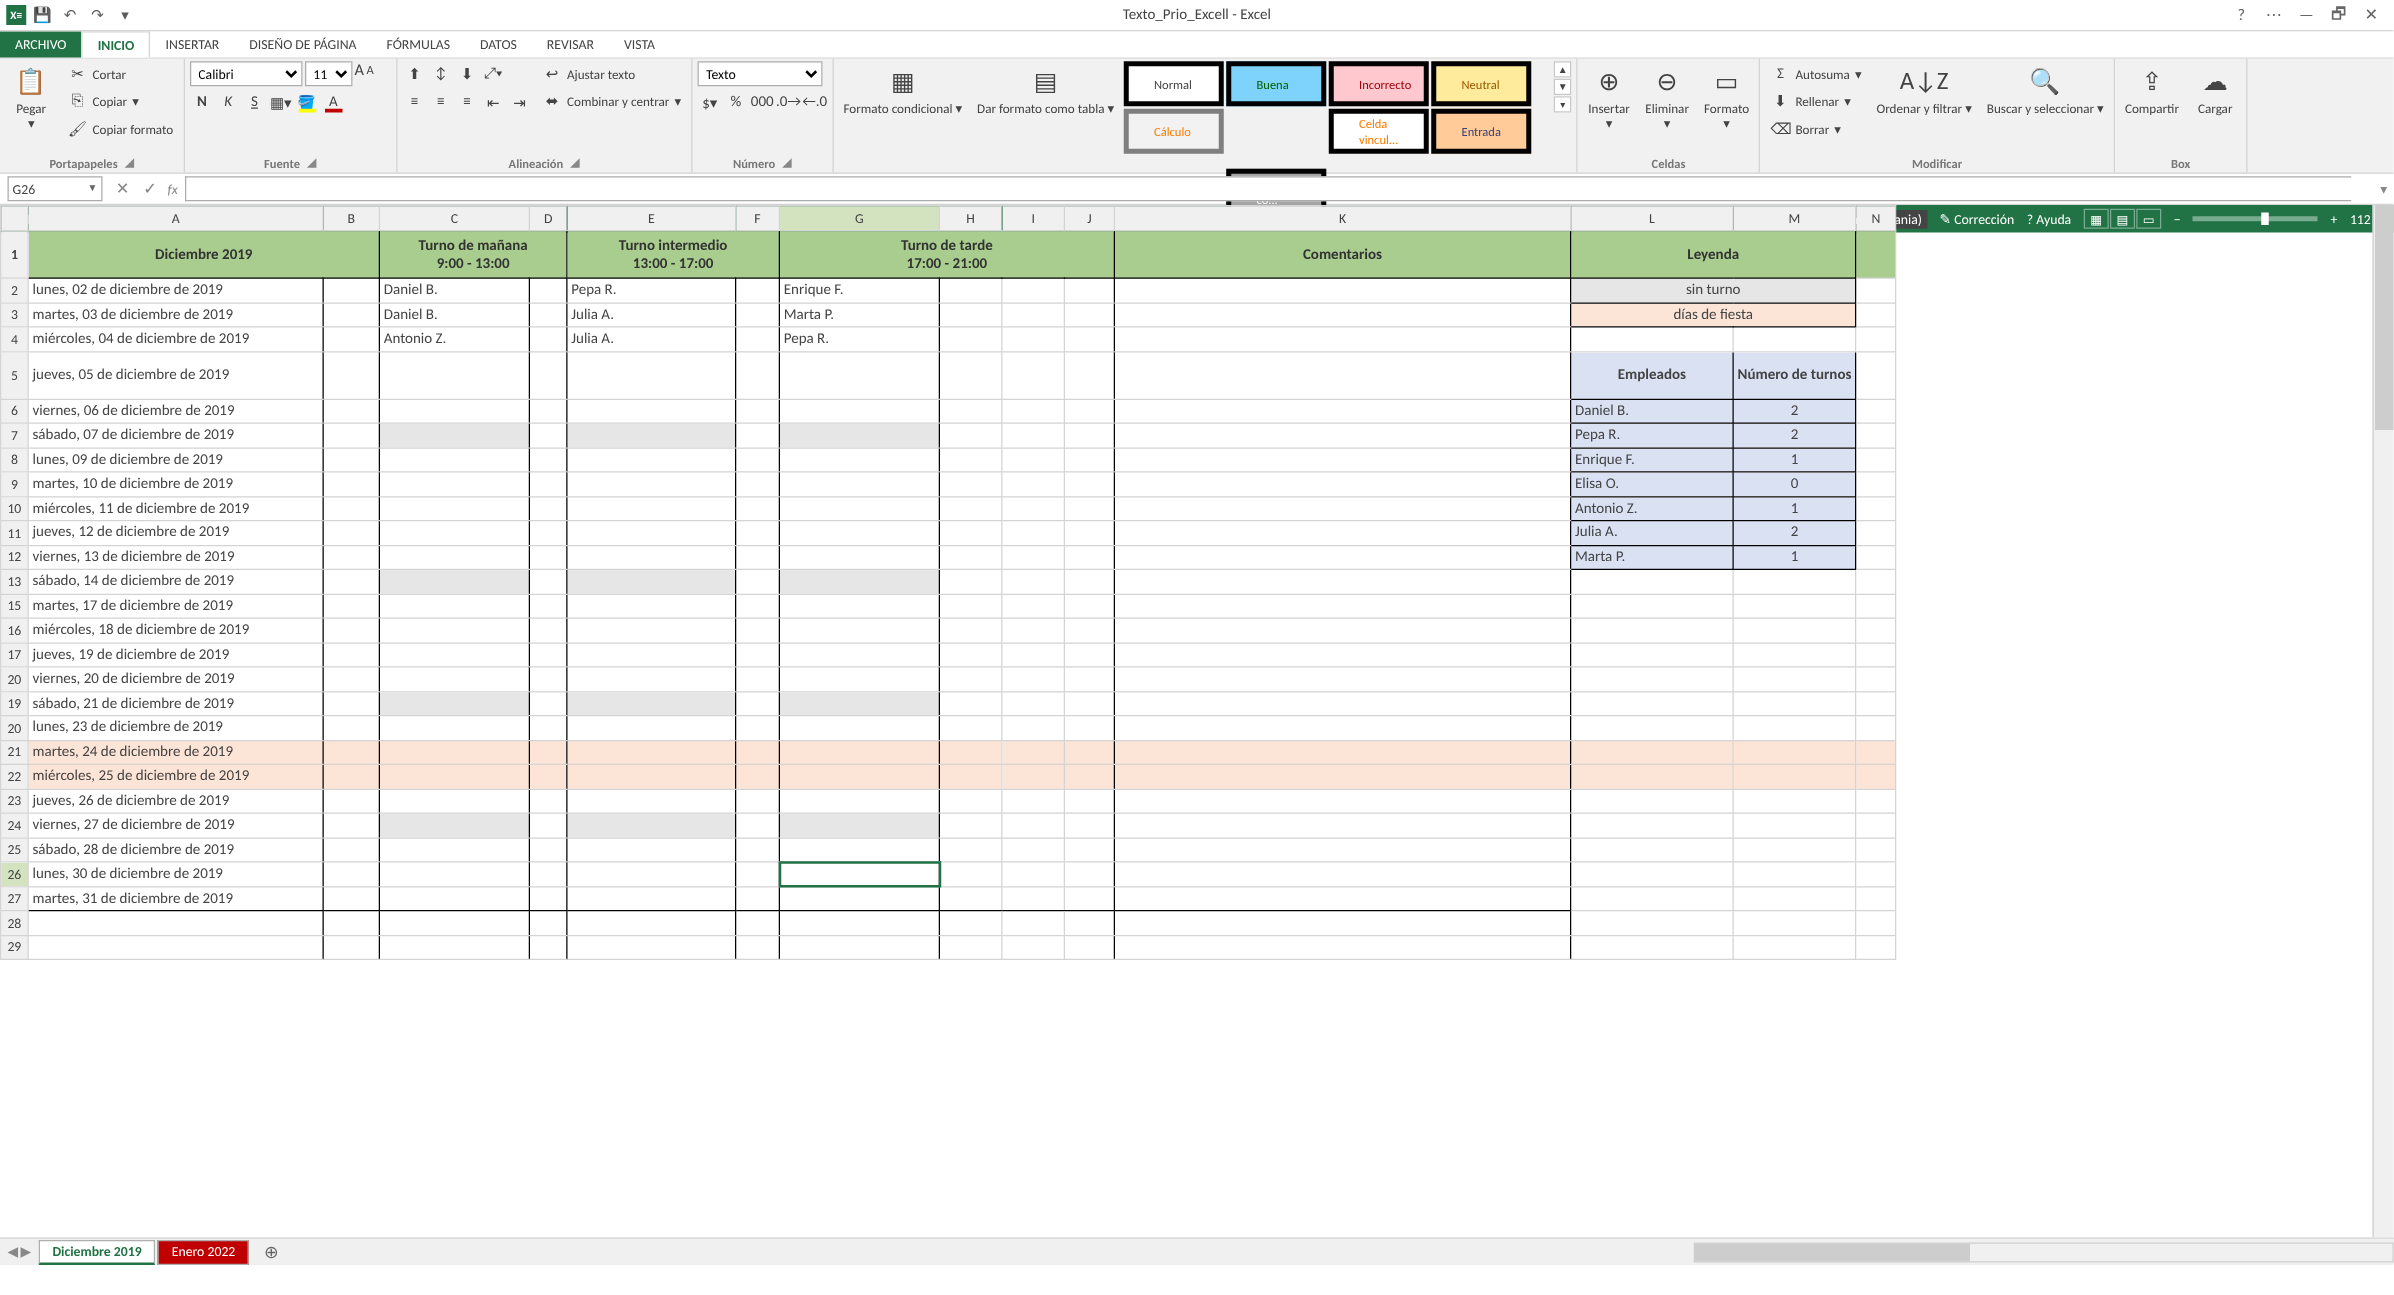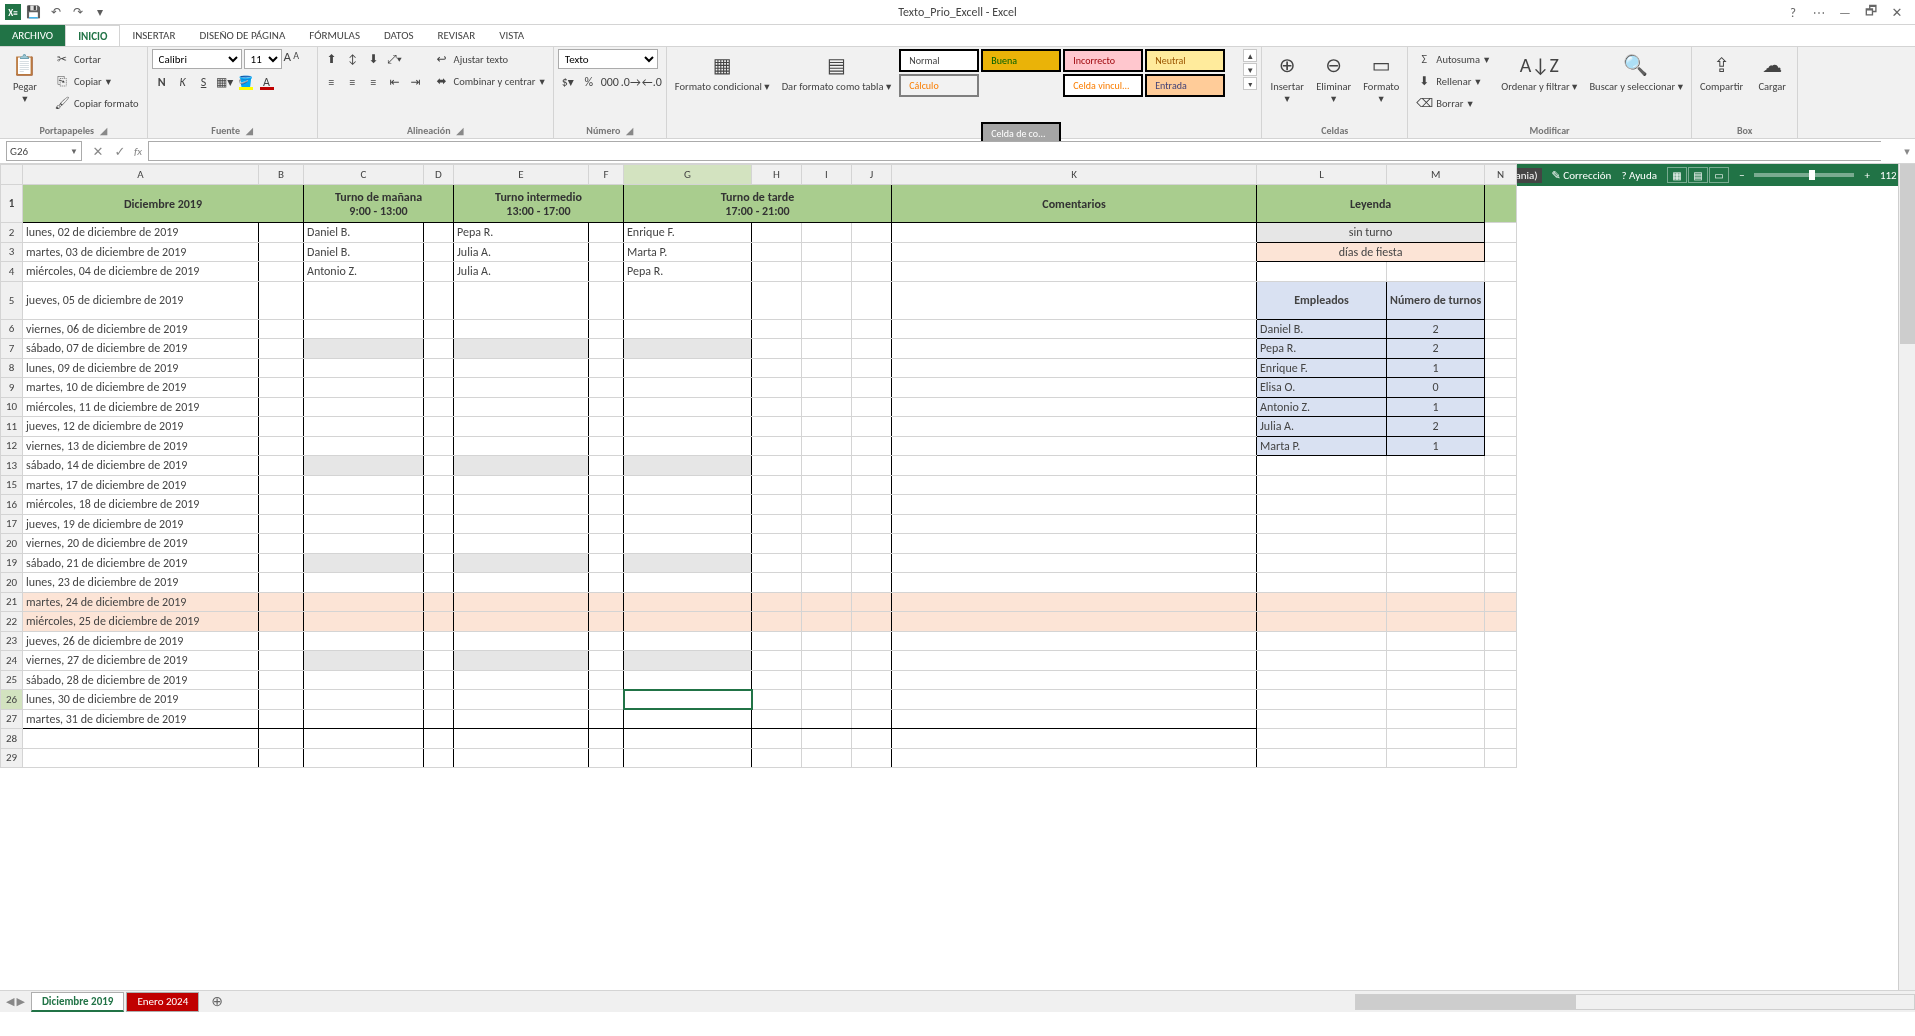--- a/index.html
+++ b/index.html
@@ -32,23 +32,23 @@
 .smallrow { display:flex; flex-direction:column; gap:2px; }
 .smallbtn { display:flex; align-items:center; gap:4px; padding:1px 4px; font-size:10.5px; height:20px; }
 .smallbtn .ic { width:16px; font-size:12px; text-align:center; }
 select.rsel, input.rin { font-size:11px; height:20px; border:1px solid #ababab; background:#fff; padding:0 2px; }
 .fontsize-row{display:flex;gap:2px;}
 .iconstrip{display:flex;gap:1px;}
 .iconstrip span{width:20px;height:20px;display:flex;align-items:center;justify-content:center;border:1px solid transparent;font-size:12px;}
 
 
 .styles-gal{display:flex;gap:2px;flex-wrap:wrap;width:340px;}
-.style-chip{width:80px;height:23px;border:2px solid #000000;font-size:10px;display:flex;align-items:center;padding-left:8px;}
+.style-chip{width:80px;height:36px;border:4px solid #000000;font-size:10px;display:flex;align-items:center;padding-left:20px;}
 .s-normal{background:#fff;}
-.s-buena{background:#eab308;color:#006100;}
+.s-buena{background:#7dd3fc;color:#006100;}
 .s-incor{background:#ffc7ce;color:#9c0006;}
 .s-neutral{background:#ffeb9c;color:#9c5700;}
 .s-calculo{background:#f2f2f2;color:#fa7d00;border-color:#7f7f7f;}
 .s-celdaco{background:#a5a5a5;color:#fff;margin-top:48px;}
 .s-celdavi{background:#fff;color:#fa7d00;}
 .s-entrada{background:#ffcc99;color:#3f3f76;}
 .gal-scroll{width:14px;display:flex;flex-direction:column;gap:1px;}
 .gal-scroll span{height:13px;border:1px solid #c8c8c8;background:#fff;font-size:8px;display:flex;align-items:center;justify-content:center;}
 
 
@@ -861,21 +861,21 @@
         <div class="vthumb"></div>
       </div>
   </div>
 
   <div class="sheettabs">
     <div class="tabnav">
         <span>◀</span>
         <span>▶</span>
       </div>
     <div class="stab active">Diciembre 2019</div>
-    <div class="stab red">Enero 2024</div>
+    <div class="stab red">Enero 2022</div>
     <div class="stab new">⊕</div>
     <div class="hscroll">
         <div class="thumb"></div>
       </div>
   </div>
 </div>
 
 <div class="statusbar">
   <span>LISTO</span>
   <div class="right">

